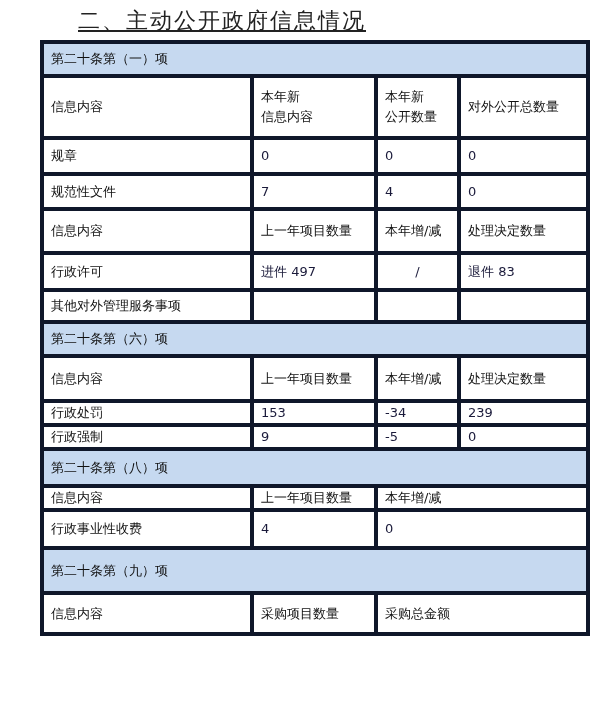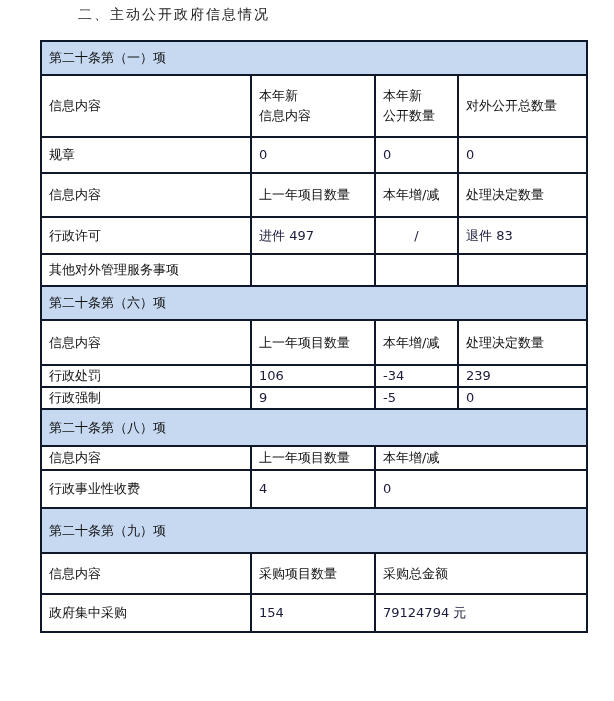--- a/index.html
+++ b/index.html
@@ -1,22 +1,22 @@
 <!DOCTYPE html>
 <html><head>
 <meta charset="utf-8">
 <style>
   html, body { margin: 0; padding: 0; background: #ffffff; }
   body { width: 614px; height: 701px; position: relative; overflow: hidden;
          font-family: "DejaVu Sans", "Liberation Sans", sans-serif; color: #111; }
-  .doc-title { position: absolute; left: 78px; top: 6px; font-size: 14px;
-               letter-spacing: 2px; color: #222; font-family: "DejaVu Serif", serif; }
+  .doc-title { position: absolute; left: 78px; top: 6px; font-size: 22px;
+               letter-spacing: 2px; color: #222; font-family: "DejaVu Serif", serif; text-decoration: underline; }
   table.info { position: absolute; left: 40px; top: 40px; width: 546px;
                border-collapse: collapse; table-layout: fixed; font-size: 13px; }
-  table.info td { border: 2px solid #0f172a; padding: 0 0 0 7px; vertical-align: middle;
+  table.info td { border: 4px solid #0f172a; padding: 0 0 0 7px; vertical-align: middle;
                   line-height: 20px; }
   tr.section td { background: #c6d9f0; }
   td.num { padding-left: 18px; color: #1a1a3a; }
   td.num.center { padding-left: 0; text-align: center; }
   col.c1 { width: 210px; } col.c2 { width: 124px; } col.c3 { width: 83px; } col.c4 { width: 129px; }
 </style>
 </head>
 <body>
 
 <div class="doc-title">二、主动公开政府信息情况</div>
@@ -44,20 +44,26 @@
       <div>公开数量</div>
     </td>
     <td>对外公开总数量</td>
   </tr>
   <tr style="height:36px">
     <td>规章</td>
     <td class="num">0</td>
     <td class="num">0</td>
     <td class="num">0</td>
   </tr>
+  <tr style="height:35px">
+    <td>规范性文件</td>
+    <td class="num">7</td>
+    <td class="num">4</td>
+    <td class="num">0</td>
+  </tr>
 
   <tr style="height:44px">
     <td>信息内容</td>
     <td>上一年项目数量</td>
     <td>本年增/减</td>
     <td>处理决定数量</td>
   </tr>
   <tr style="height:37px">
     <td>行政许可</td>
     <td class="num">进件 497</td>
@@ -75,21 +81,21 @@
     <td colspan="4">第二十条第（六）项</td>
   </tr>
   <tr style="height:45px">
     <td>信息内容</td>
     <td>上一年项目数量</td>
     <td>本年增/减</td>
     <td>处理决定数量</td>
   </tr>
   <tr style="height:21px">
     <td>行政处罚</td>
-    <td class="num">106</td>
+    <td class="num">153</td>
     <td class="num">-34</td>
     <td class="num">239</td>
   </tr>
   <tr style="height:14px">
     <td>行政强制</td>
     <td class="num">9</td>
     <td class="num">-5</td>
     <td class="num">0</td>
   </tr>
 
@@ -108,19 +114,14 @@
   </tr>
 
   <tr class="section" style="height:45px">
     <td colspan="4">第二十条第（九）项</td>
   </tr>
   <tr style="height:41px">
     <td>信息内容</td>
     <td>采购项目数量</td>
     <td colspan="2">采购总金额</td>
   </tr>
-  <tr style="height:38px">
-    <td>政府集中采购</td>
-    <td class="num">154</td>
-    <td colspan="2" class="num">79124794 元</td>
-  </tr>
 </tbody>
   </table>
 
 </body></html>

